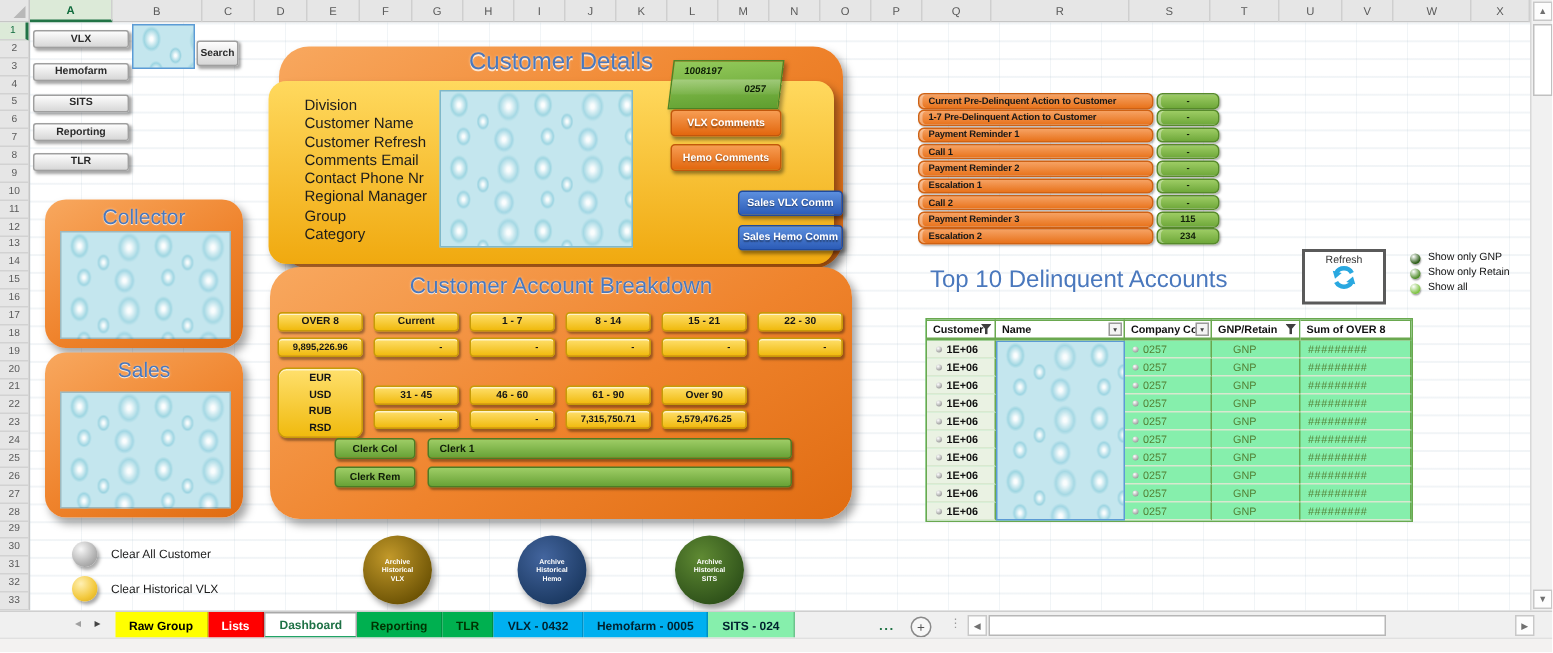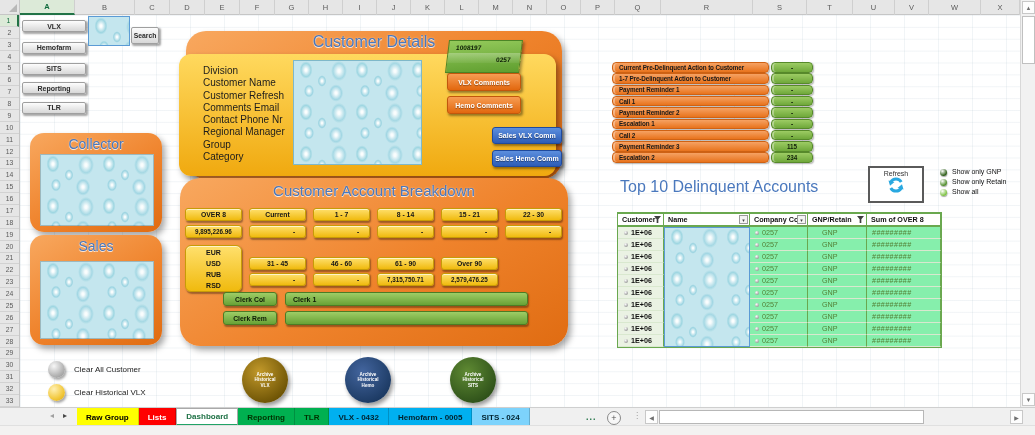--- a/index.html
+++ b/index.html
@@ -379,21 +379,21 @@
     <div class="navarr" style="left:50px;color:#a0a0a0;">◂</div>
     <div class="navarr" style="left:63px;">▸</div>
     <div class="tabs" id="tabs">
         <div class="tab" style="background: rgb(255, 255, 0); color: rgb(0, 0, 0);">Raw Group</div>
         <div class="tab" style="background: rgb(255, 0, 0); color: rgb(255, 255, 255);">Lists</div>
         <div class="tab active" style="background: rgb(255, 255, 255); color: rgb(30, 113, 69);">Dashboard</div>
         <div class="tab" style="background: rgb(0, 176, 80); color: rgb(0, 51, 0);">Reporting</div>
         <div class="tab" style="background: rgb(0, 176, 80); color: rgb(0, 51, 0);">TLR</div>
         <div class="tab" style="background: rgb(0, 176, 240); color: rgb(0, 34, 46);">VLX - 0432</div>
         <div class="tab" style="background: rgb(0, 176, 240); color: rgb(0, 34, 46);">Hemofarm - 0005</div>
-        <div class="tab" style="background: #7dd3fc; color: rgb(0, 34, 46);">SITS - 024</div>
+        <div class="tab" style="background: #86efac; color: rgb(0, 34, 46);">SITS - 024</div>
       </div>
     <div class="tab-overflow" id="tab-overflow" style="left: 586px;">...</div>
     <div class="addsheet" id="addsheet" style="left: 607px;">+</div>
     <div class="splitter" style="left:633px;">⋮</div>
     <div class="hscroll-btn" style="left:645px;">◀</div>
     <div class="hthumb" style="left:659px;width:265px;"></div>
     <div class="hscroll-btn" style="left:1010px;">▶</div>
   </div>
   <div class="abs statusbar"></div>
 

